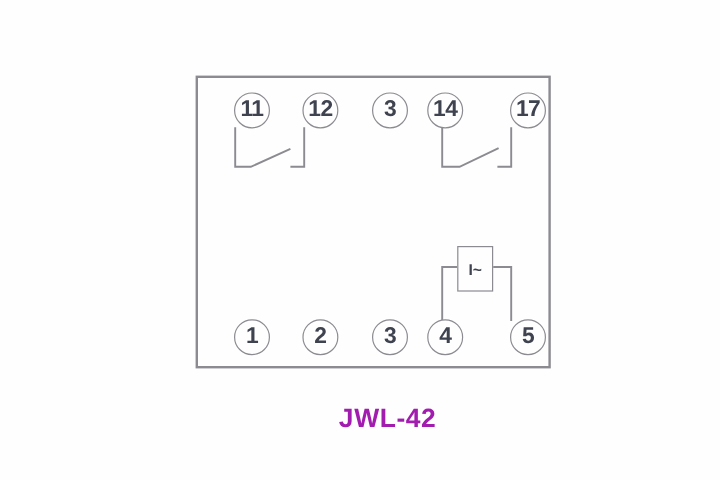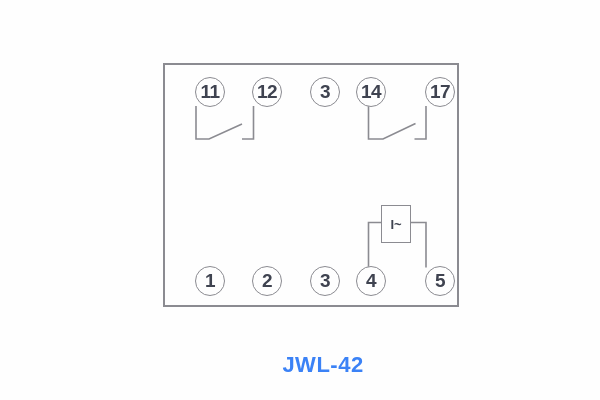--- a/index.html
+++ b/index.html
@@ -42,23 +42,23 @@
     position:absolute;
     left:381px;top:205px;width:30px;height:38px;
     box-sizing:border-box;
     border:1.6px solid #8b8b91;
     background:#fefefe;
     display:flex;align-items:center;justify-content:center;
     font-size:13px;font-weight:600;color:#3f4350;
   }
   .model-label{
     position:absolute;
-    left:163px;top:352px;width:320px;
+    left:163px;top:336px;width:320px;
     text-align:center;
-    font-size:22px;font-weight:bold;color:#3b82f6;
+    font-size:22px;font-weight:bold;color:#a21caf;
     letter-spacing:0.5px;
   }
 </style>
 </head>
 <body>
 
 <div class="stage">
 
   <div class="outline"></div>
 

